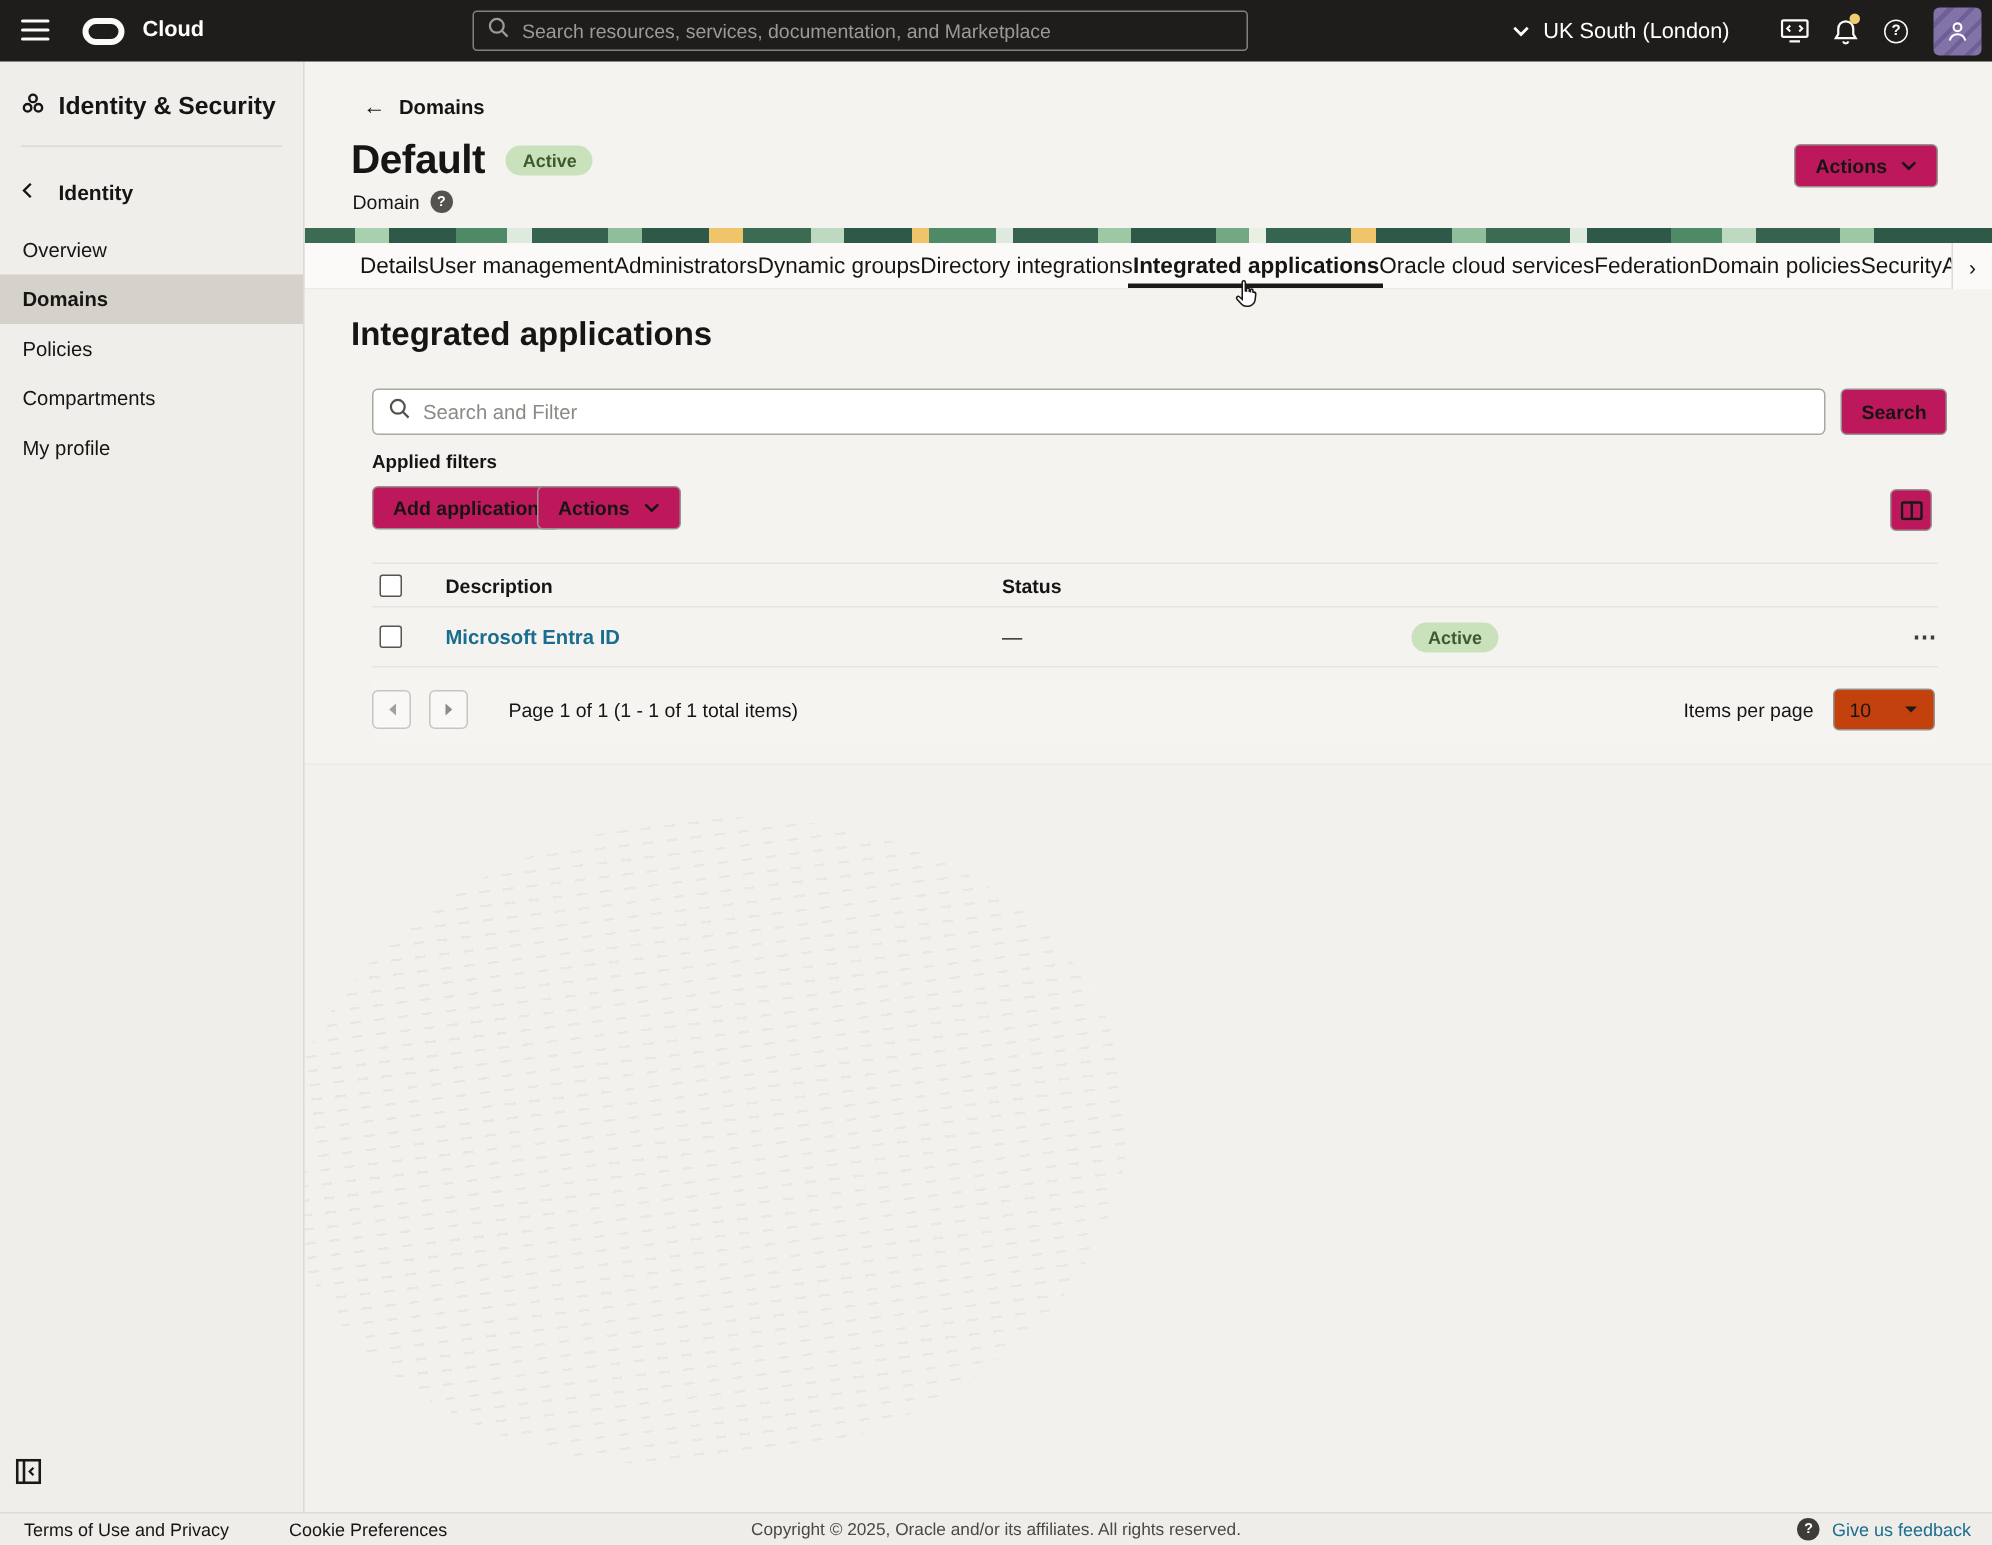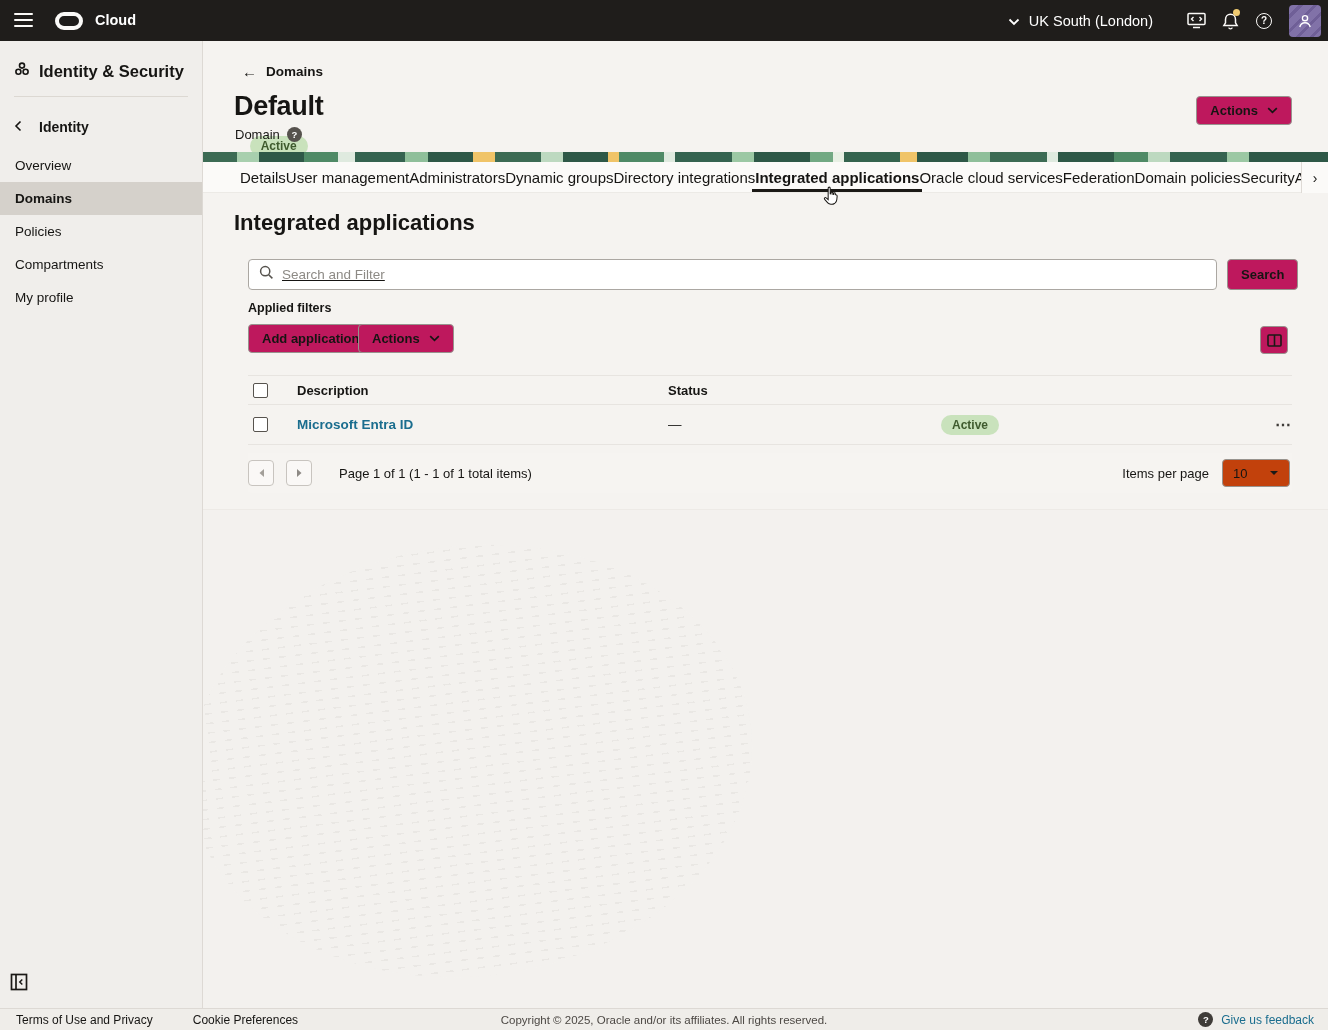--- a/index.html
+++ b/index.html
@@ -31,42 +31,42 @@
   .sb-items { margin-top:14px; }
   .sb-item { height:33px; line-height:33px; padding-left:15px; font-size:13.5px; cursor:pointer; }
   .sb-item.active { background:#d5d1cb; font-weight:600; }
   .sb-collapse { position:absolute; left:10px; bottom:13px; cursor:pointer; }
 
   
   .content { position:absolute; left:203px; top:41px; right:0; bottom:22px; background:#f3f1ee; overflow:hidden; }
   .upper-bg { position:absolute; top:0; left:0; right:0; height:468px; background:#f5f3f0; }
   .breadcrumb { position:absolute; top:22px; left:39px; display:flex; align-items:center; gap:9px; font-size:13.5px; font-weight:600; cursor:pointer; }
   .back-arrow { font-size:15px; font-weight:400; }
-  .title-row { position:absolute; top:50px; left:31px; display:flex; align-items:center; gap:14px;flex-direction:column; }
+  .title-row { position:absolute; top:50px; left:31px; display:flex; align-items:center; gap:14px; }
   .page-title { font-size:27px; font-weight:800; letter-spacing:-0.3px; }
   .pill { background:#c9e2bc; color:#3f5b2e; font-size:12px; font-weight:700; padding:3px 11px; border-radius:11px; }
   .subtitle-row { position:absolute; top:86px; left:32px; display:flex; align-items:center; gap:7px; font-size:13px; }
   .qbadge { width:15px; height:15px; border-radius:50%; background:#56524d; color:#fff; font-size:9.5px; font-weight:700; display:flex; align-items:center; justify-content:center; cursor:pointer; }
   .btn { display:inline-flex; align-items:center; gap:9px; background:#be185d; border:1px solid #97938e; border-radius:4px; font-size:13px; font-weight:700; color:#161513; padding:0 13px; height:29px; cursor:pointer; font-family:"Liberation Sans", sans-serif; }
   .page-actions { position:absolute; top:55px; right:36px; }
 
   .banner { position:absolute; top:111px; left:0; right:0; height:10px;
     background:linear-gradient(90deg,#3c6b54 0 3%,#a8cfae 3% 5%,#2e5847 5% 9%,#4f8a66 9% 12%,#dfeadf 12% 13.5%,#356350 13.5% 18%,#8fbf9a 18% 20%,#2e5847 20% 24%,#f0c468 24% 26%,#3c6b54 26% 30%,#bdd9c0 30% 32%,#2e5847 32% 36%,#f0c468 36% 37%,#4f8a66 37% 41%,#dfeadf 41% 42%,#356350 42% 47%,#9cc8a4 47% 49%,#2e5847 49% 54%,#72a983 54% 56%,#e8f0e4 56% 57%,#35644f 57% 62%,#f0c468 62% 63.5%,#2e5847 63.5% 68%,#8fbf9a 68% 70%,#3c6b54 70% 75%,#dfeadf 75% 76%,#2e5847 76% 81%,#4f8a66 81% 84%,#bdd9c0 84% 86%,#356350 86% 91%,#9cc8a4 91% 93%,#2e5847 93% 100%); }
 
   .tabbar { position:absolute; top:121px; left:0; right:0; height:31px; background:#fbfaf8; border-bottom:1px solid #eceae6; display:flex; justify-content:space-between; align-items:stretch; padding:0 34px 0 37px; font-size:15px; overflow:hidden; }
   .tab { display:flex; align-items:center; position:relative; white-space:nowrap; cursor:pointer; }
   .tab.active { font-weight:700; }
   .tab.active::after { content:''; position:absolute; left:-3px; right:-3px; bottom:0; height:3px; background:#1b1916; }
   .tab-scroll { position:absolute; right:0; top:121px; width:27px; height:31px; background:#fbfaf8; border-left:1px solid #dedad5; display:flex; align-items:center; justify-content:center; font-size:14px; cursor:pointer; }
 
   .cursor-hand { position:absolute; top:145px; left:620px; z-index:9; }
 
   .section-heading { position:absolute; top:169px; left:31px; font-size:22px; font-weight:800; }
 
-  .filter-input { position:absolute; top:218px; left:45px; width:969px; height:31px; background:#fff; border:1px solid #aba7a2; border-radius:4px; display:flex; align-items:center; gap:8px; padding:0 10px;text-decoration:underline; }
+  .filter-input { position:absolute; top:218px; left:45px; width:969px; height:31px; background:#fff; border:1px solid #aba7a2; border-radius:4px; display:flex; align-items:center; gap:8px; padding:0 10px; }
   .filter-input input { flex:1; border:none; outline:none; font-size:13.5px; color:#161513; font-family:"Liberation Sans", sans-serif; background:transparent; }
   .filter-input input::placeholder { color:#8d8a85; }
   .search-btn { position:absolute; top:218px; left:1024px; height:31px; }
   .applied-label { position:absolute; top:260px; left:45px; font-size:12.5px; font-weight:700; }
   .add-app-btn { position:absolute; top:283px; left:45px; }
   .actions-btn { position:absolute; top:283px; left:155px; }
   .columns-btn { position:absolute; top:285px; left:1057px; width:28px; height:28px; padding:0; justify-content:center; }
 
   .table { position:absolute; top:334px; left:45px; width:1044px; }
   .trow { display:grid; grid-template-columns:49px 371px 273px 1fr 42px; align-items:center; border-bottom:1px solid #e7e4e0; }
@@ -104,20 +104,29 @@
 <div id="app">
 
   <header class="topbar">
     <div class="hamburger">
         <span></span>
         <span></span>
         <span></span>
       </div>
     <div class="oracle-logo"></div>
     <div class="brand">Cloud</div>
+    <div class="topsearch">
+      <span>
+        <svg width="15" height="15" viewBox="0 0 15 15">
+            <circle cx="6.2" cy="6.2" r="4.6" fill="none" stroke="#9d9a96" stroke-width="1.5"></circle>
+            <line x1="9.7" y1="9.7" x2="13.4" y2="13.4" stroke="#9d9a96" stroke-width="1.5"></line>
+          </svg>
+      </span>
+      <input placeholder="Search resources, services, documentation, and Marketplace" style="">
+    </div>
     <div class="top-right">
       <div class="region">
         <span>
           <svg width="12" height="8" viewBox="0 0 12 8">
               <polyline points="1.5,1.5 6,6 10.5,1.5" fill="none" stroke="#fff" stroke-width="1.8"></polyline>
             </svg>
         </span>
         <span>UK South (London)</span>
       </div>
       <div class="top-icon">

